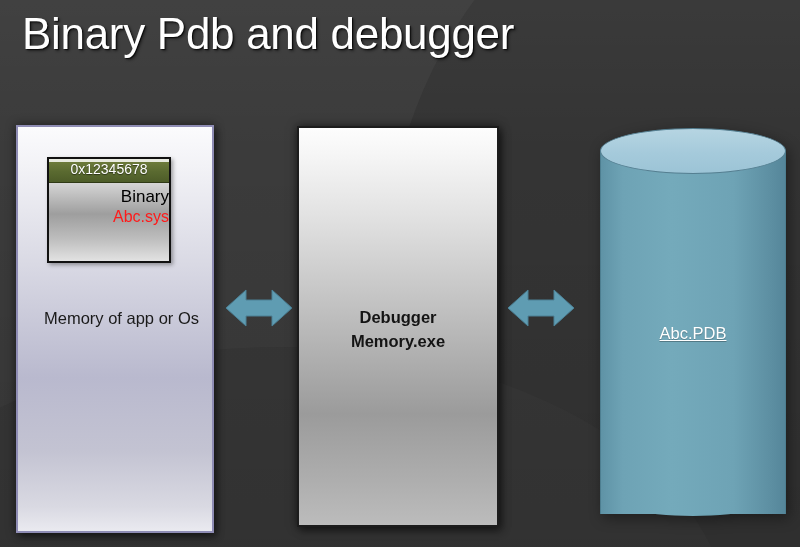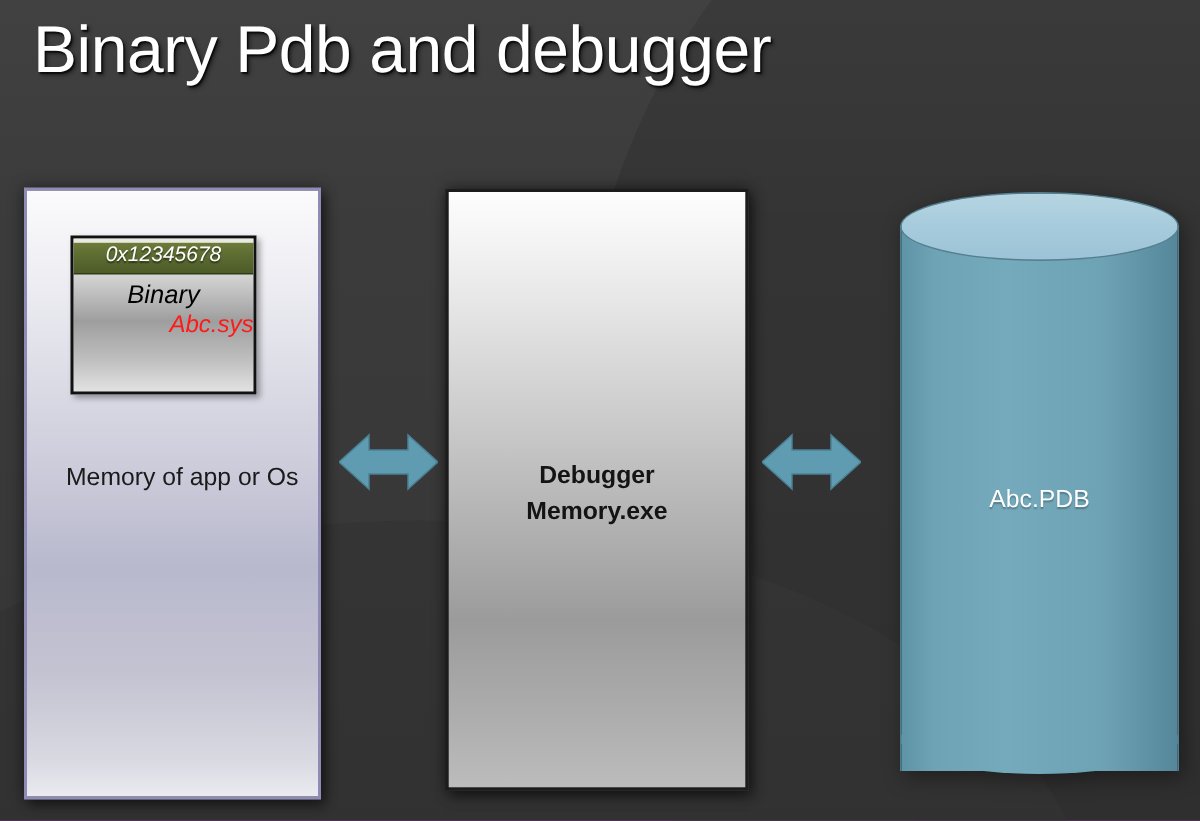--- a/index.html
+++ b/index.html
@@ -112,40 +112,39 @@
     border: 2px solid #111111;
     box-sizing: border-box;
     background: linear-gradient(180deg,
         #f3f3f3 0%,
         #d8d8d8 22%,
         #9e9e9e 54%,
         #bdbdbd 78%,
         #e2e2e2 100%);
     box-shadow: 2px 2px 4px rgba(0,0,0,0.35);
     overflow: hidden;
-    font-style: italic;
   }
   .binary-header {
     height: 23px;
     line-height: 21px;
     text-align: center;
     font-size: 14px;
     color: #ffffff;
     background: linear-gradient(180deg,
         #e8eadf 0%,
         #e8eadf 11%,
         #6c7a3a 14%,
         #5a6a30 55%,
         #4d5c28 100%);
     border-bottom: 1px solid #2f3a16;
     text-shadow: 0 1px 1px rgba(0,0,0,0.5);
   }
   .binary-name {
     margin-top: 4px;
-    text-align: center;
+    text-align: right;
     font-size: 17px;
     color: #000000;
   }
   .binary-file {
     margin-top: 1px;
     text-align: right;
     font-size: 16px;
     color: #ff1a1a;
   }
 
@@ -233,20 +232,21 @@
   }
   .pdb-label {
     position: absolute;
     left: 0;
     right: 0;
     top: 196px;
     text-align: center;
     font-size: 16.5px;
     color: #ffffff;
     text-shadow: 0 1px 1px rgba(0,0,0,0.28);
+    text-decoration: underline;
   }
 
   
   .arrow {
     position: absolute;
     width: 66px;
     height: 46px;
   }
   .arrow svg { display: block; }
   .arrow-left  { left: 226px; top: 285px; }

